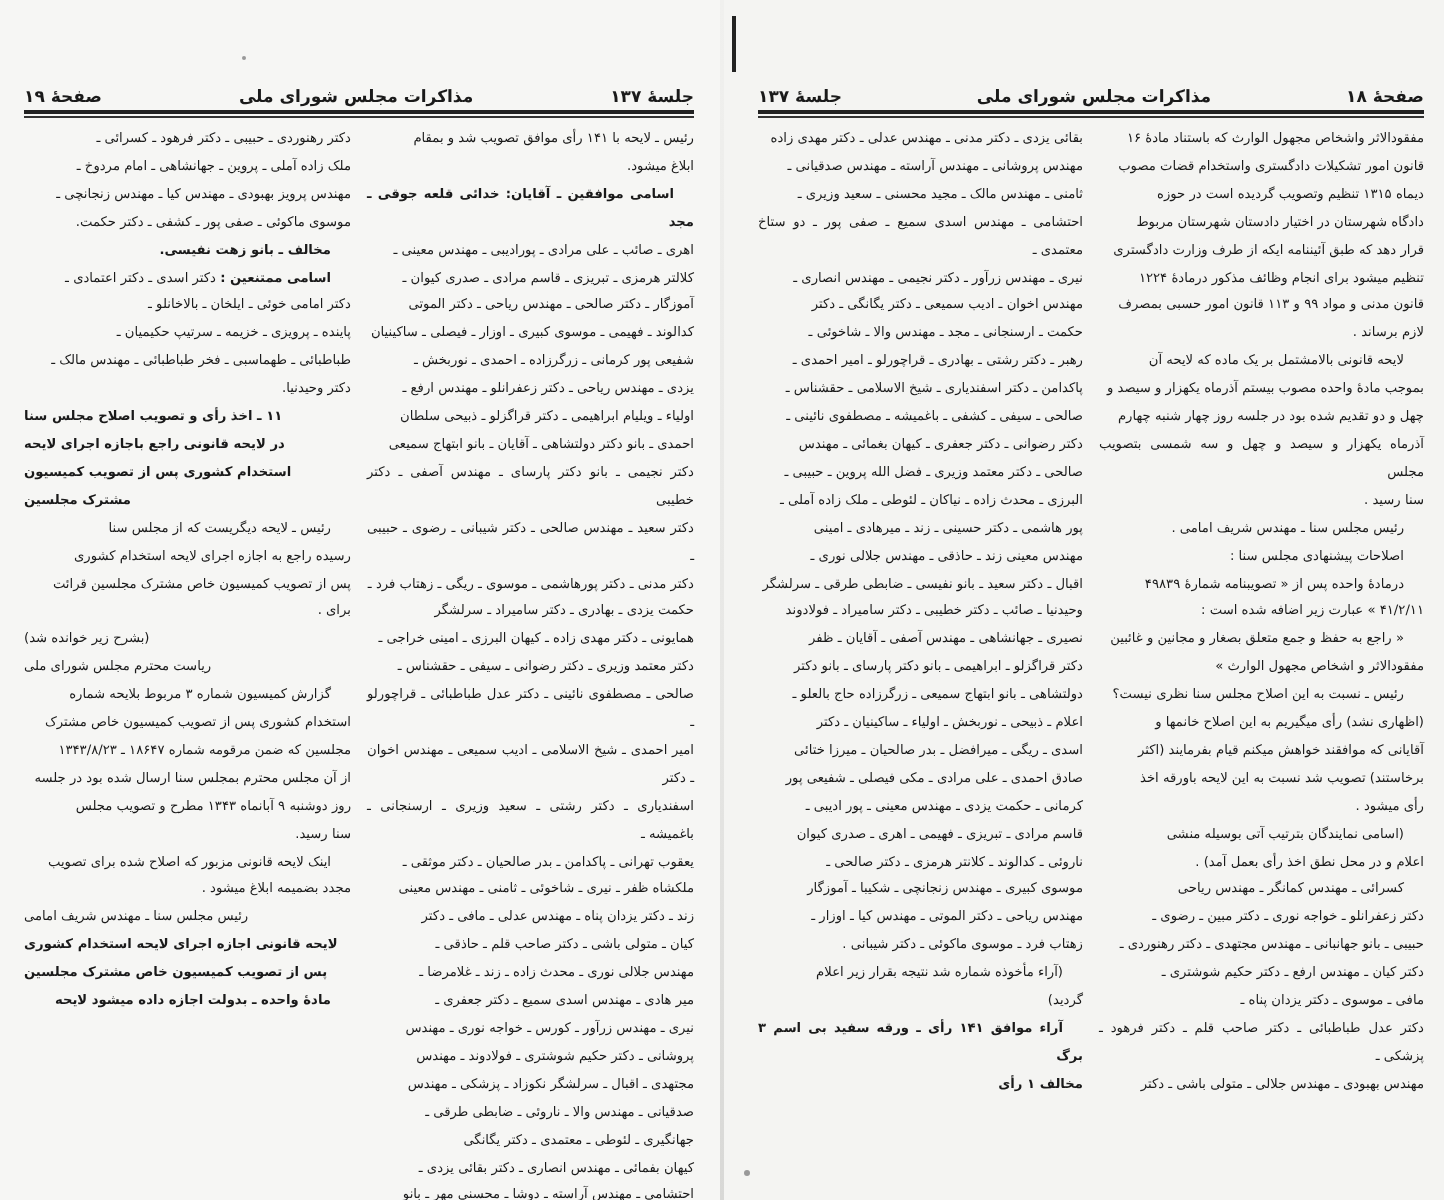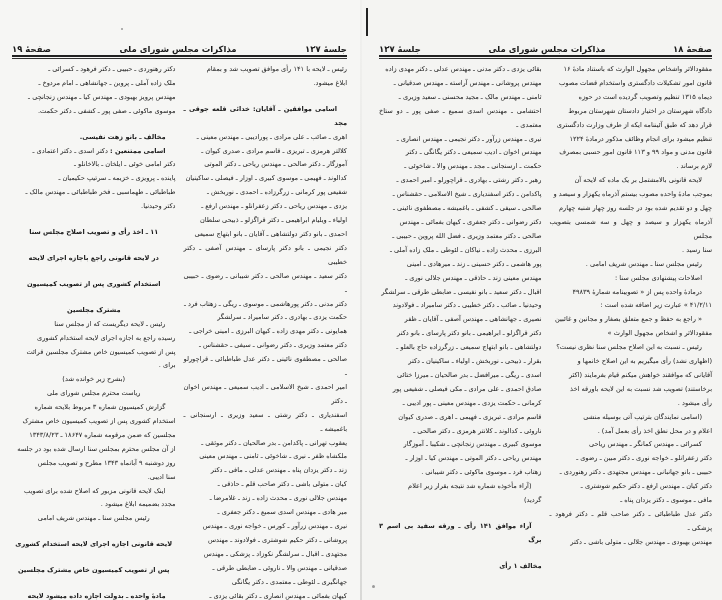--- a/index.html
+++ b/index.html
@@ -25,22 +25,22 @@
   .header {
     display:flex; justify-content:space-between; align-items:flex-end;
     direction:rtl; font-size:8.5px; font-weight:bold; height:14px;
     border-bottom:2.5px solid #222; padding-bottom:1px; margin-bottom:1px;
   }
   .header-rule2 { height:0; border-bottom:0.8px solid #333; margin-bottom:4px; }
   .columns { display:flex; direction:rtl; gap:8px; }
   .col { flex:1; direction:rtl; font-size:6.6px; line-height:13.9px; text-align:justify; }
   .col p { margin:0; }
   .col .ind { text-indent:10px; }
-  .col .center { text-align:center; }
-  .col .bold { font-weight:bold;margin-top:12px; }
+  .col .center { text-align:left; }
+  .col .bold { font-weight:bold; }
   .speck { position:absolute; background:#999; border-radius:50%; }
 </style>
 </head>
 <body>
 
 <div class="spread">
 
   <div class="page left">
     <div class="header">
       <span>جلسهٔ ۱۳۷</span>
@@ -107,21 +107,21 @@
         <p>رسیده راجع به اجازه اجرای لایحه استخدام کشوری</p>
         <p>پس از تصویب کمیسیون خاص مشترک مجلسین قرائت</p>
         <p>برای .</p>
         <p class="center">(بشرح زیر خوانده شد)</p>
         <p class="center">ریاست محترم مجلس شورای ملی</p>
         <p class="ind">گزارش کمیسیون شماره ۳ مربوط بلایحه شماره</p>
         <p>استخدام کشوری پس از تصویب کمیسیون خاص مشترک</p>
         <p>مجلسین که ضمن مرقومه شماره ۱۸۶۴۷ ـ ۱۳۴۳/۸/۲۳</p>
         <p>از آن مجلس محترم بمجلس سنا ارسال شده بود در جلسه</p>
         <p>روز دوشنبه ۹ آبانماه ۱۳۴۳ مطرح و تصویب مجلس</p>
-        <p>سنا ادیبی.</p>
+        <p>سنا رسید.</p>
         <p class="ind">اینک لایحه قانونی مزبور که اصلاح شده برای تصویب</p>
         <p>مجدد بضمیمه ابلاغ میشود .</p>
         <p class="center">رئیس مجلس سنا ـ مهندس شریف امامی</p>
         <p class="center bold">لایحه قانونی اجازه اجرای لایحه استخدام کشوری</p>
         <p class="center bold">پس از تصویب کمیسیون خاص مشترک مجلسین</p>
         <p class="ind bold">مادهٔ واحده ـ بدولت اجازه داده میشود لایحه</p>
       </div>
     </div>
   </div>
 
@@ -185,21 +185,21 @@
         <p>دکتر رضوانی ـ دکتر جعفری ـ کیهان بغمائی ـ مهندس</p>
         <p>صالحی ـ دکتر معتمد وزیری ـ فضل الله پروین ـ حبیبی ـ</p>
         <p>البرزی ـ محدث زاده ـ نیاکان ـ لئوطی ـ ملک زاده آملی ـ</p>
         <p>پور هاشمی ـ دکتر حسینی ـ زند ـ میرهادی ـ امینی</p>
         <p>مهندس معینی زند ـ حاذقی ـ مهندس جلالی نوری ـ</p>
         <p>اقبال ـ دکتر سعید ـ بانو نفیسی ـ ضابطی طرقی ـ سرلشگر</p>
         <p>وحیدنیا ـ صائب ـ دکتر خطیبی ـ دکتر سامیراد ـ فولادوند</p>
         <p>نصیری ـ جهانشاهی ـ مهندس آصفی ـ آقایان ـ ظفر</p>
         <p>دکتر قراگزلو ـ ابراهیمی ـ بانو دکتر پارسای ـ بانو دکتر</p>
         <p>دولتشاهی ـ بانو ابتهاج سمیعی ـ زرگرزاده حاج بالعلو ـ</p>
-        <p>بقرار ـ ذبیحی ـ نوربخش ـ اولیاء ـ ساکینیان ـ دکتر</p>
+        <p>اعلام ـ ذبیحی ـ نوربخش ـ اولیاء ـ ساکینیان ـ دکتر</p>
         <p>اسدی ـ ریگی ـ میرافضل ـ بدر صالحیان ـ میرزا ختائی</p>
         <p>صادق احمدی ـ علی مرادی ـ مکی فیصلی ـ شفیعی پور</p>
         <p>کرمانی ـ حکمت یزدی ـ مهندس معینی ـ پور ادیبی ـ</p>
         <p>قاسم مرادی ـ تبریزی ـ فهیمی ـ اهری ـ صدری کیوان</p>
         <p>ناروئی ـ کدالوند ـ کلانتر هرمزی ـ دکتر صالحی ـ</p>
         <p>موسوی کبیری ـ مهندس زنجانچی ـ شکیبا ـ آموزگار</p>
         <p>مهندس ریاحی ـ دکتر الموتی ـ مهندس کیا ـ اوزار ـ</p>
         <p>زهتاب فرد ـ موسوی ماکوئی ـ دکتر شیبانی .</p>
         <p class="ind">(آراء مأخوذه شماره شد نتیجه بقرار زیر اعلام</p>
         <p>گردید)</p>

